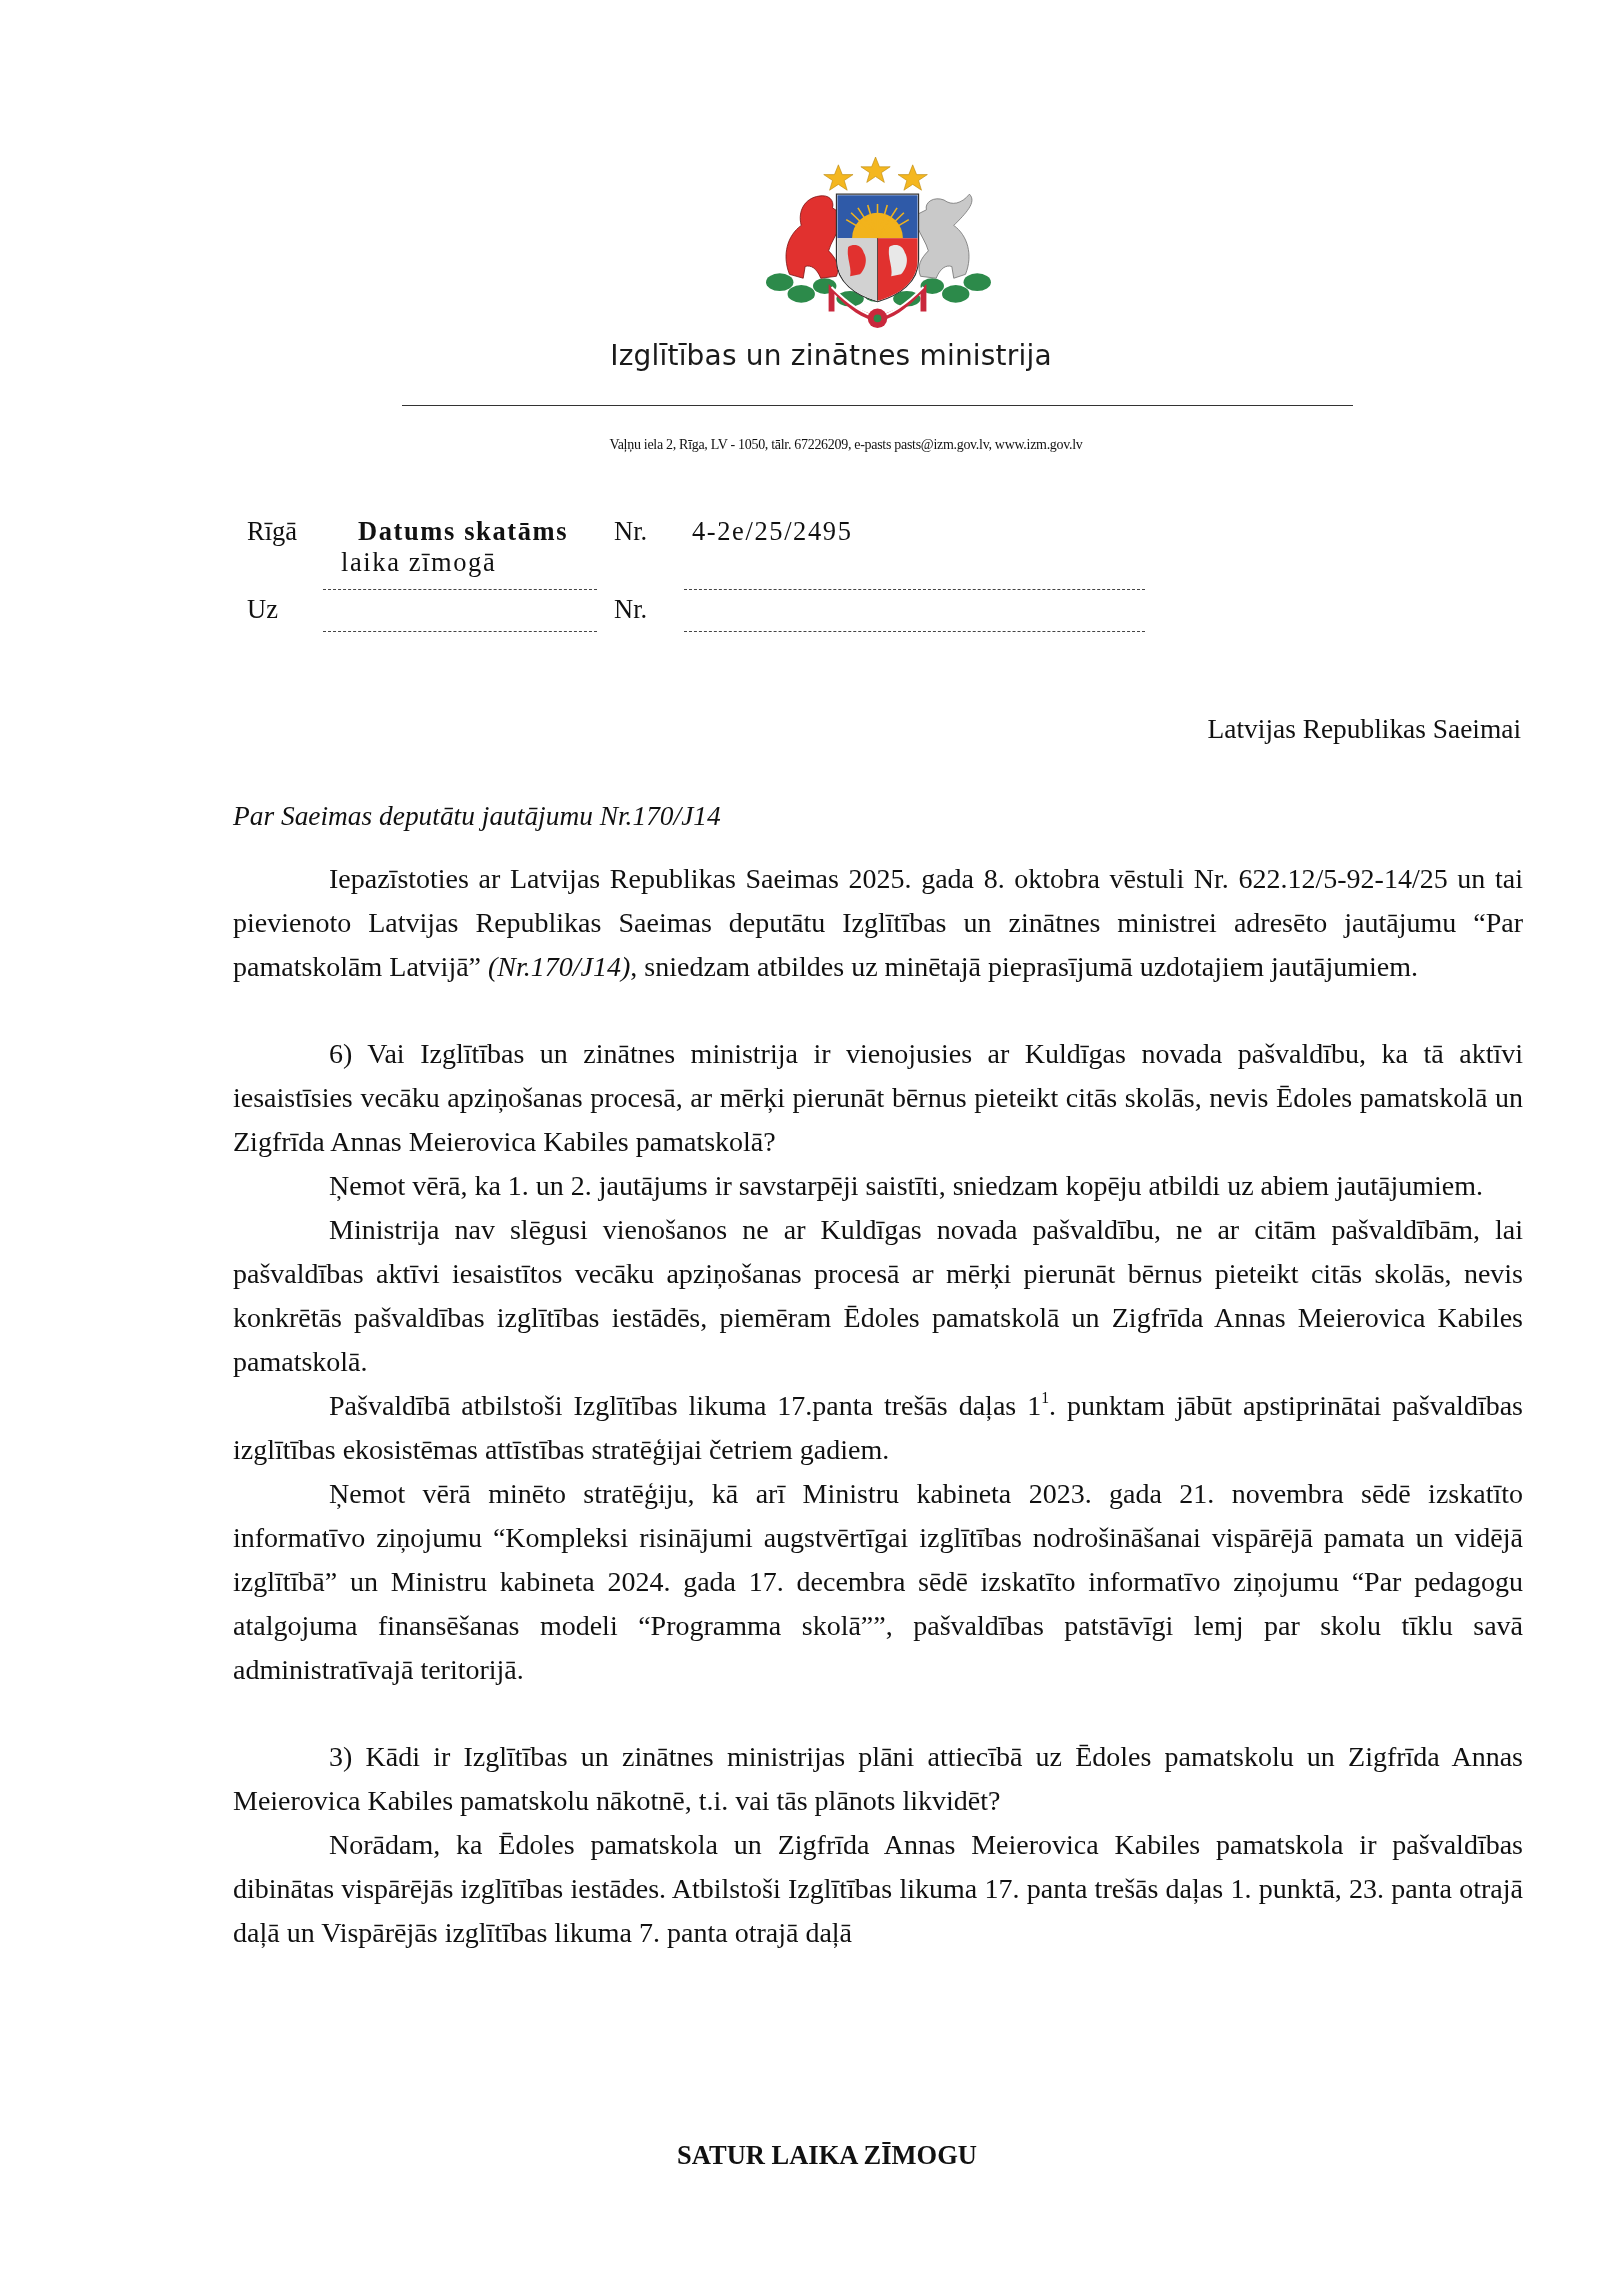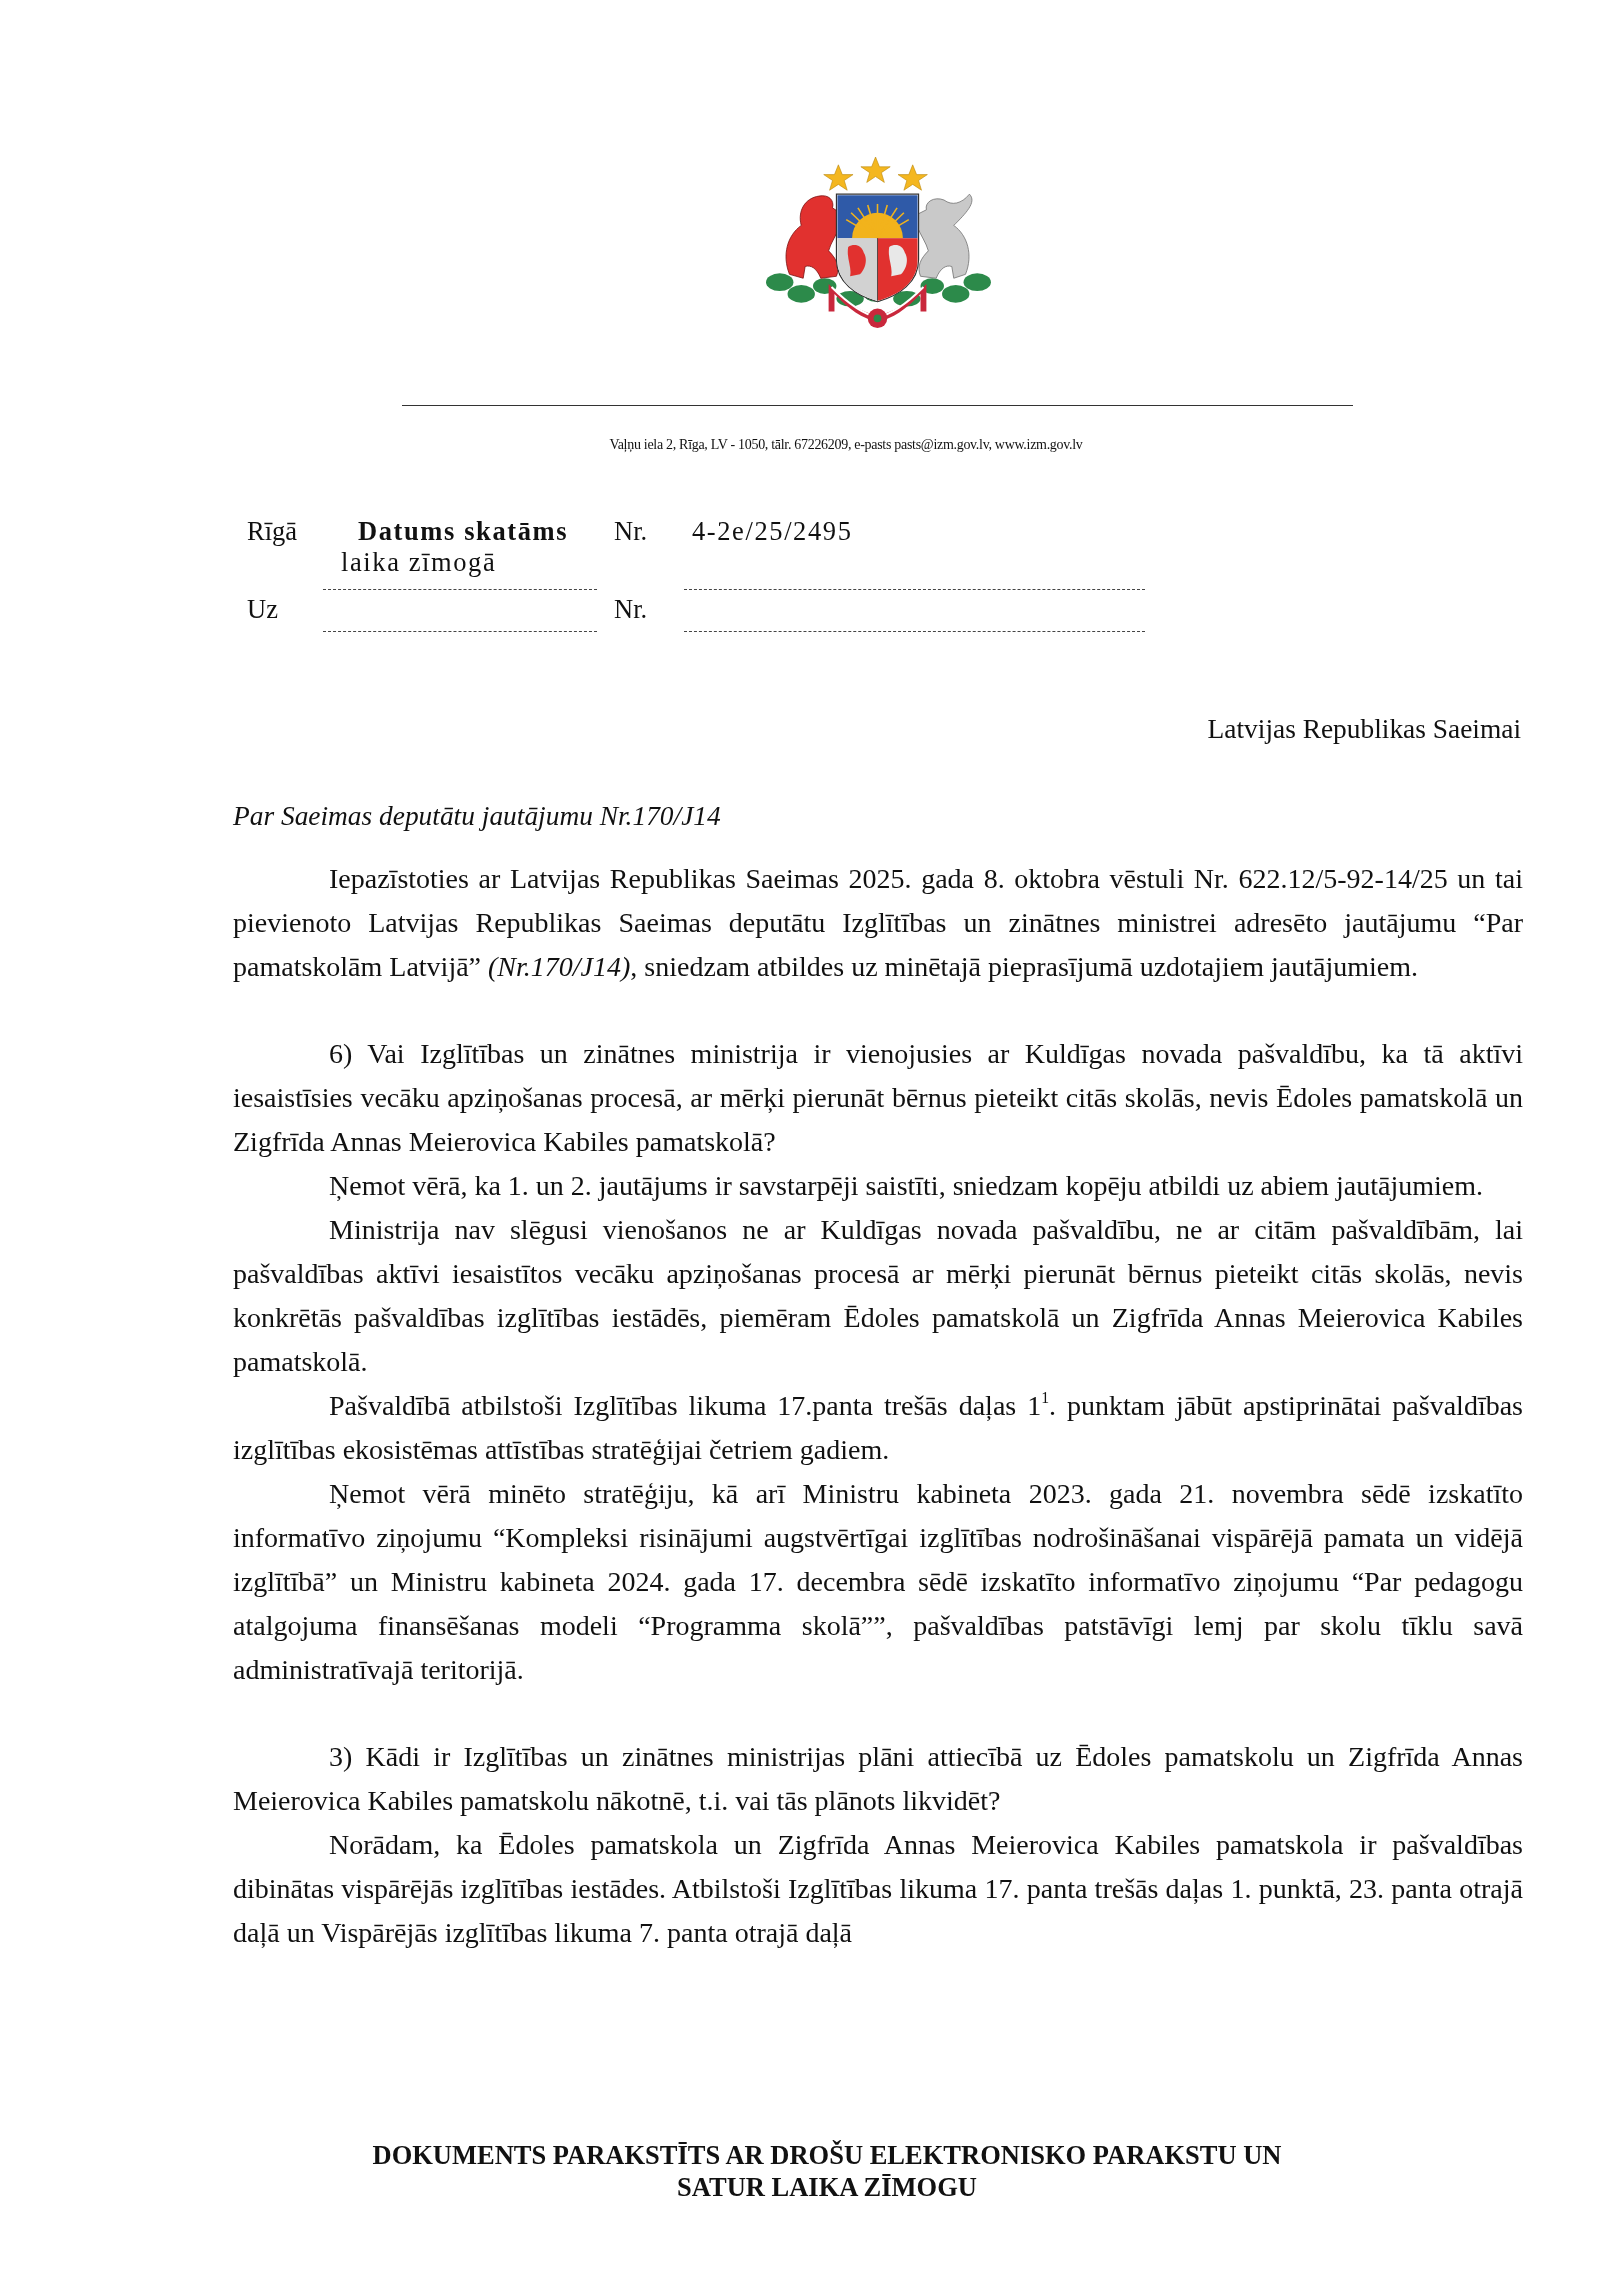--- a/index.html
+++ b/index.html
@@ -96,20 +96,21 @@
     <path d="M90,92 C96,88 104,90 106,98 C110,104 108,114 102,120 L92,122 C94,112 88,104 90,92 Z" fill="#e1312f"></path>
     <path d="M132,92 C138,88 146,90 148,98 C152,104 150,114 144,120 L134,122 C136,112 130,104 132,92 Z" fill="#e8e8e8"></path>
     <line x1="120" y1="83" x2="120" y2="147" stroke="#333" stroke-width="0.8"></line>
 
     <path d="M70,130 C90,150 105,160 120,162 C135,160 150,150 170,130 L170,158 L164,158 L164,140 C150,155 135,166 120,168 C105,166 90,155 76,140 L76,158 L70,158 Z" fill="#c9283c"></path>
     <path d="M73,133 C92,152 106,161 120,164 C134,161 148,152 167,133" fill="none" stroke="#ffffff" stroke-width="2"></path>
     <circle cx="120" cy="165" r="10" fill="#c9283c"></circle>
     <circle cx="120" cy="165" r="4" fill="#2c8a4a"></circle>
   </svg>
 
+  <div class="ministry-name">Izglītības un zinātnes ministrija</div>
   <div class="header-rule"></div>
   <div class="contact-line">Vaļņu iela 2, Rīga, LV - 1050, tālr. 67226209, e-pasts pasts@izm.gov.lv, www.izm.gov.lv</div>
 
   <div class="ref" style="left:247px; top:517px;">Rīgā</div>
   <div class="ref ref-spaced" style="left:358px; top:517px;font-weight:bold;">Datums skatāms</div>
   <div class="ref ref-spaced" style="left:341px; top:548px;">laika zīmogā</div>
   <div class="ref" style="left:614px; top:517px;">Nr.</div>
   <div class="ref ref-spaced" style="left:692px; top:517px;">4-2e/25/2495</div>
   <div class="dash" style="left:323px; top:589px; width:274px;"></div>
   <div class="dash" style="left:684px; top:589px; width:461px;"></div>
@@ -129,17 +130,16 @@
     <p>Ņemot vērā, ka 1. un 2. jautājums ir savstarpēji saistīti, sniedzam kopēju atbildi uz abiem jautājumiem.</p>
     <p>Ministrija nav slēgusi vienošanos ne ar Kuldīgas novada pašvaldību, ne ar citām pašvaldībām, lai pašvaldības aktīvi iesaistītos vecāku apziņošanas procesā ar mērķi pierunāt bērnus pieteikt citās skolās, nevis konkrētās pašvaldības izglītības iestādēs, piemēram Ēdoles pamatskolā un Zigfrīda Annas Meierovica Kabiles pamatskolā.</p>
     <p><span>Pašvaldībā atbilstoši Izglītības likuma 17.panta trešās daļas 1</span><sup>1</sup><span>. punktam jābūt apstiprinātai pašvaldības izglītības ekosistēmas attīstības stratēģijai četriem gadiem.</span></p>
     <p>Ņemot vērā minēto stratēģiju, kā arī Ministru kabineta 2023. gada 21. novembra sēdē izskatīto informatīvo ziņojumu “Kompleksi risinājumi augstvērtīgai izglītības nodrošināšanai vispārējā pamata un vidējā izglītībā” un Ministru kabineta 2024. gada 17. decembra sēdē izskatīto informatīvo ziņojumu “Par pedagogu atalgojuma finansēšanas modeli “Programma skolā””, pašvaldības patstāvīgi lemj par skolu tīklu savā administratīvajā teritorijā.</p>
 
     <p class="gap">3) Kādi ir Izglītības un zinātnes ministrijas plāni attiecībā uz Ēdoles pamatskolu un Zigfrīda Annas Meierovica Kabiles pamatskolu nākotnē, t.i. vai tās plānots likvidēt?</p>
     <p>Norādam, ka Ēdoles pamatskola un Zigfrīda Annas Meierovica Kabiles pamatskola ir pašvaldības dibinātas vispārējās izglītības iestādes. Atbilstoši Izglītības likuma 17. panta trešās daļas 1. punktā, 23. panta otrajā daļā un Vispārējās izglītības likuma 7. panta otrajā daļā</p>
   </div>
 
   <div class="footer">
-    <div>DOKUMENTS PARAKSTĪTS AR DROŠU ELEKTRONISKO PARAKSTU UN</div>
     <div>SATUR LAIKA ZĪMOGU</div>
   </div>
 </div>
 
 
 </body></html>

